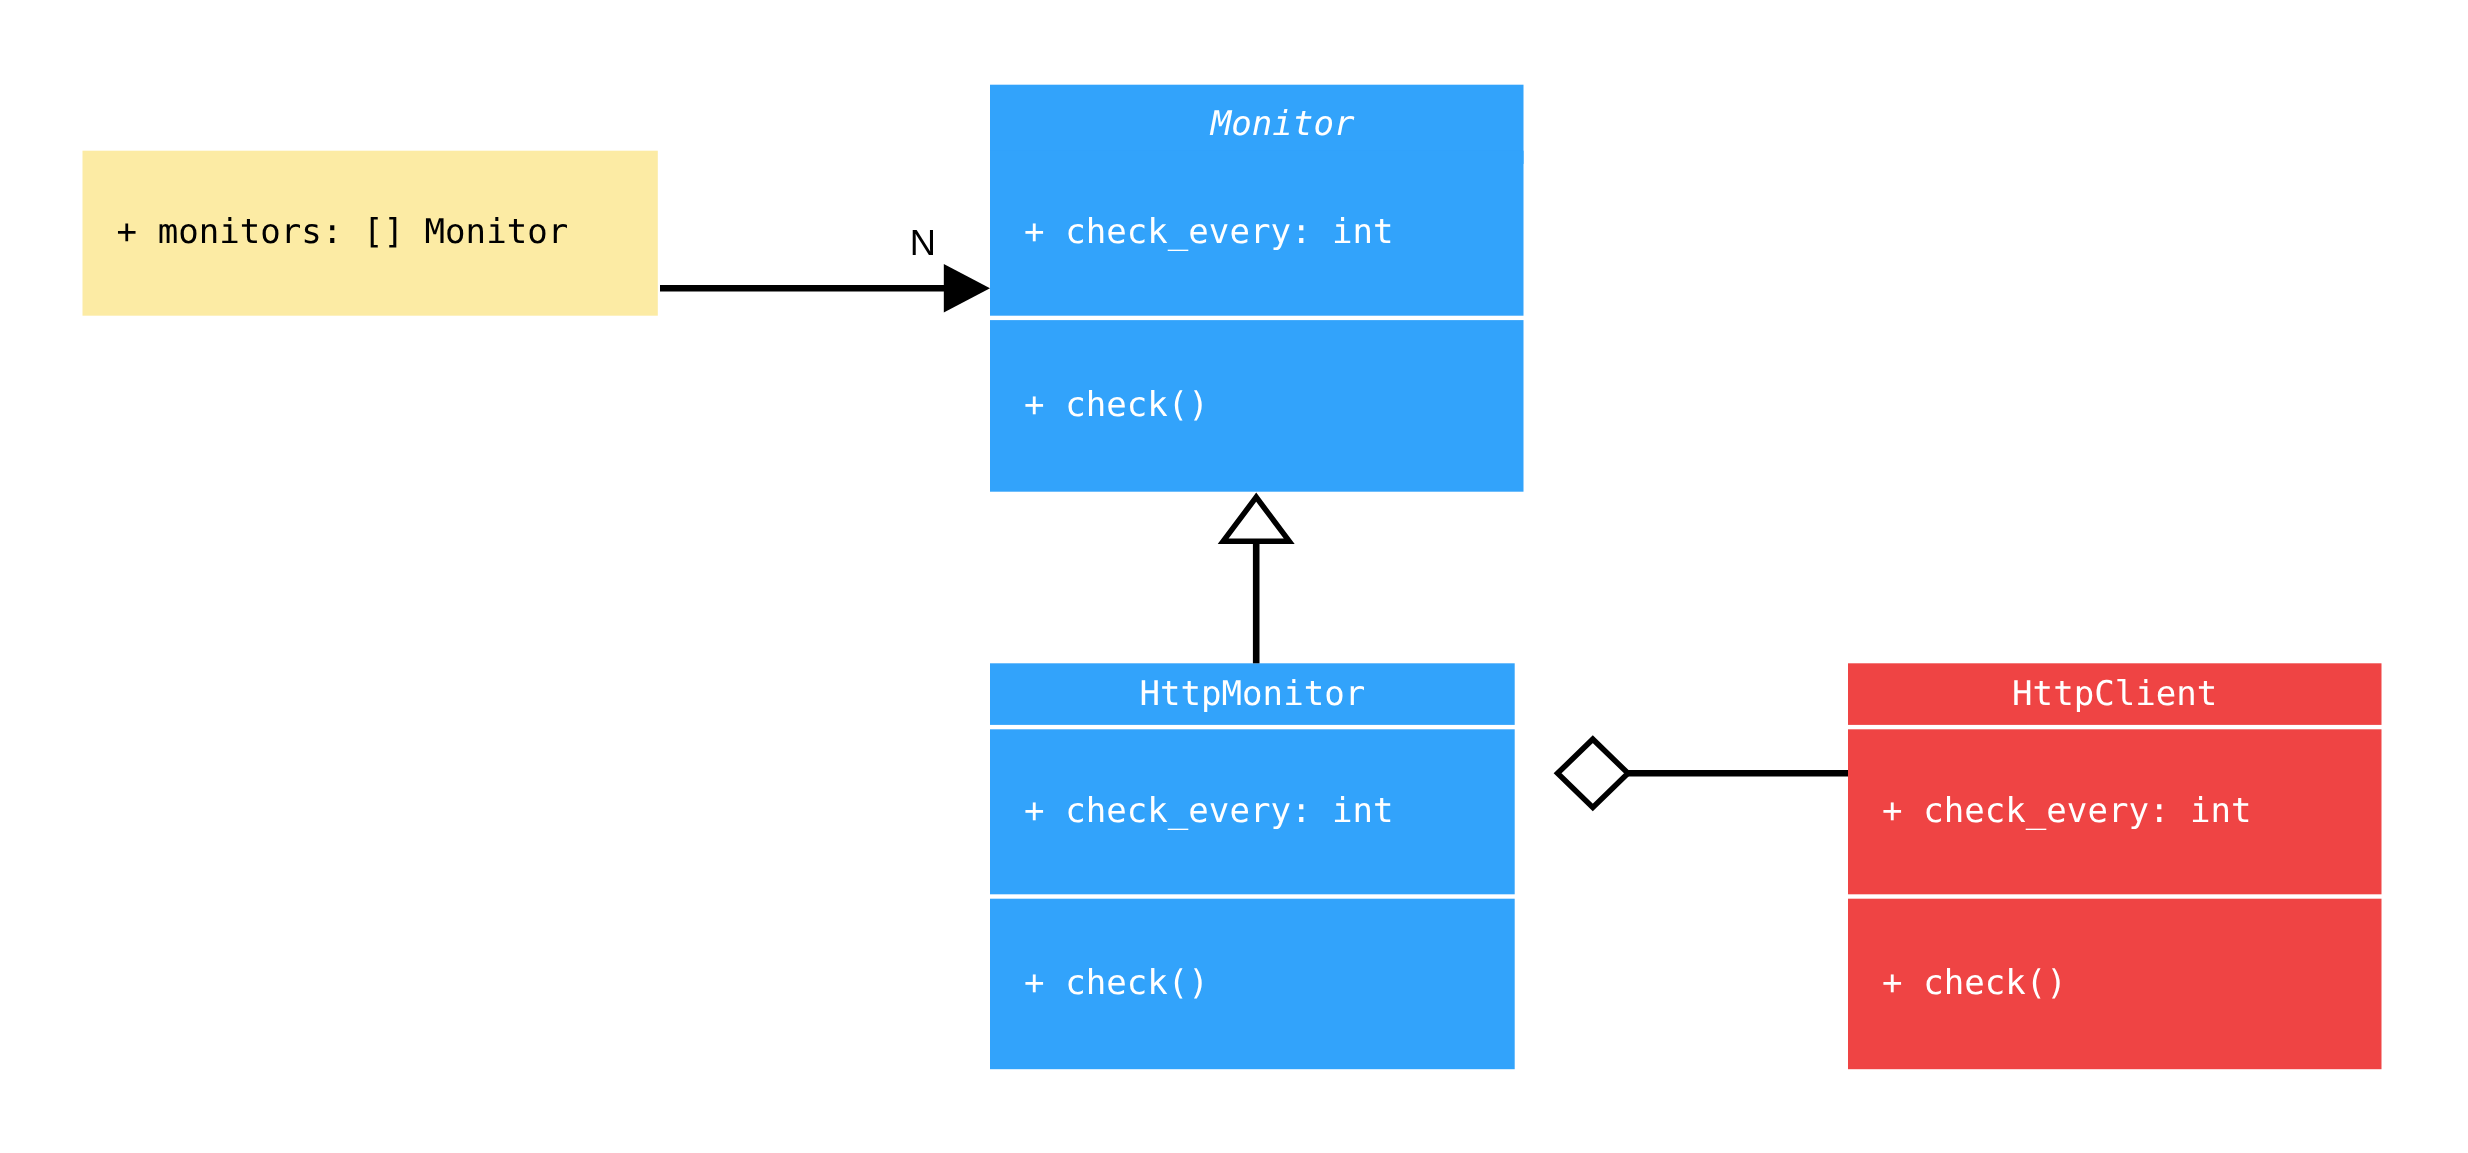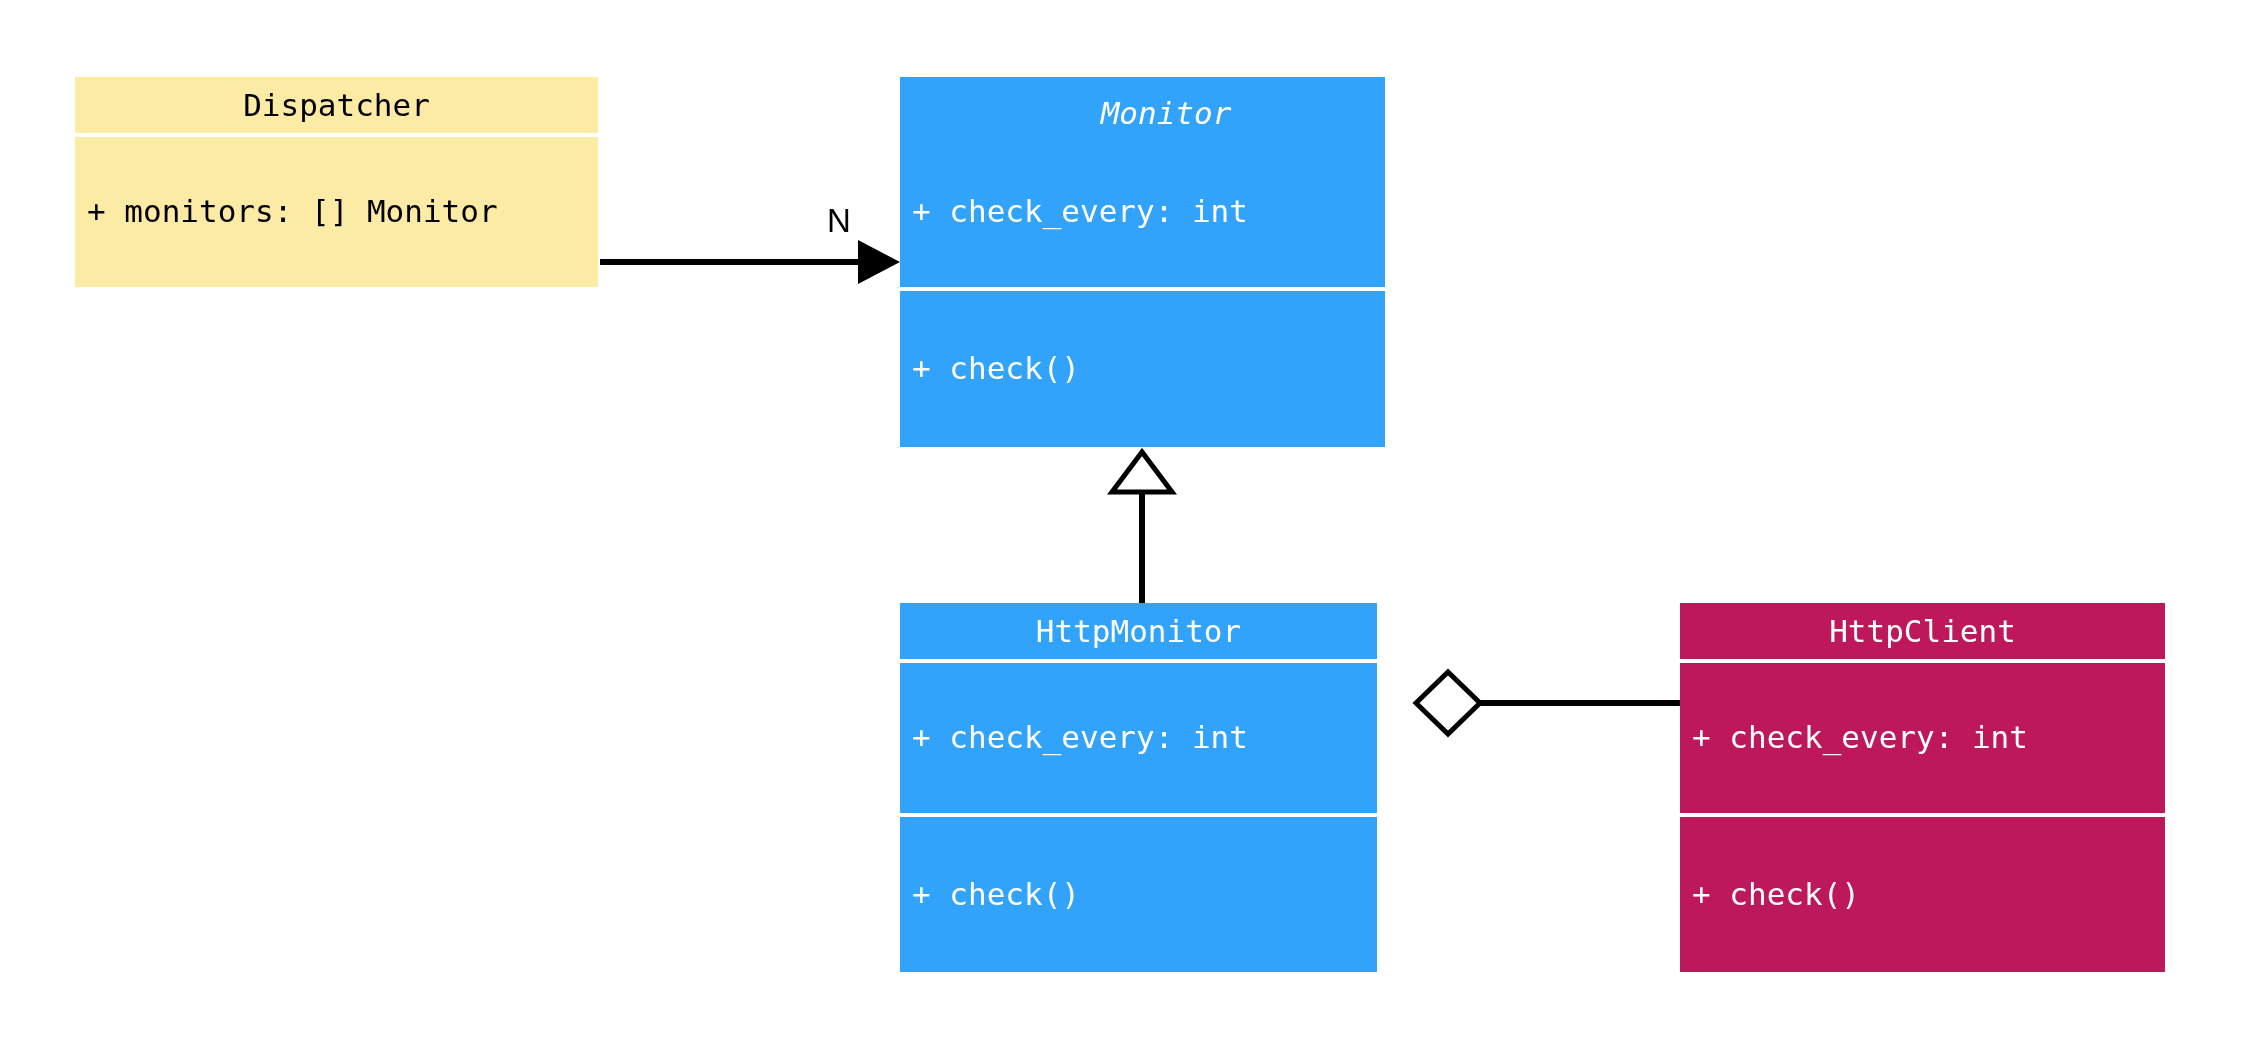--- a/index.html
+++ b/index.html
@@ -40,38 +40,38 @@
     letter-spacing: 0px;
     white-space: nowrap;
   }
   .uml-title.abstract {
     font-style: italic;
   }
   .uml-body {
     display: flex;
     flex-direction: column;
     justify-content: center;
-    padding-left: 12px;
+    padding-left: 31px;
     font-size: 31px;
     line-height: 1.16;
   }
   .uml-body .row {
     white-space: nowrap;
   }
 
   
   .theme-yellow .uml-section { background: #fceba4; }
   .theme-yellow .uml-title,
   .theme-yellow .uml-body { color: #000000; }
 
   .theme-blue .uml-section { background: #32a3fb; }
   .theme-blue .uml-title,
   .theme-blue .uml-body { color: #ffffff; }
 
-  .theme-green .uml-section { background: #be185d; }
+  .theme-green .uml-section { background: #ef4444; }
   .theme-green .uml-title,
   .theme-green .uml-body { color: #ffffff; }
 
   
   .edge-svg {
     position: absolute;
     left: 0;
     top: 0;
     width: 2244px;
     height: 1048px;
@@ -98,21 +98,20 @@
     color: #000000;
     white-space: nowrap;
   }
 </style>
 </head>
 <body>
 
 <div id="canvas">
 
   <div class="uml-class theme-yellow" style="left:75px; top:77px; width:523px; height:368px;">
-    <div class="uml-section uml-title" style="top:0px; height:56px;">Dispatcher</div>
     <div class="uml-section uml-body" style="top:60px; height:150px;">
       <div class="row">+ monitors: [] Monitor</div>
     </div>
   </div>
 
   <div class="uml-class theme-blue" style="left:900px; top:77px; width:485px; height:370px;">
     <div class="uml-section uml-title abstract" style="top:0px; height:72px;padding-left:47px;">Monitor</div>
     <div class="uml-section uml-body" style="top:60px; height:150px;">
       <div class="row">+ check_every: int</div>
     </div>

